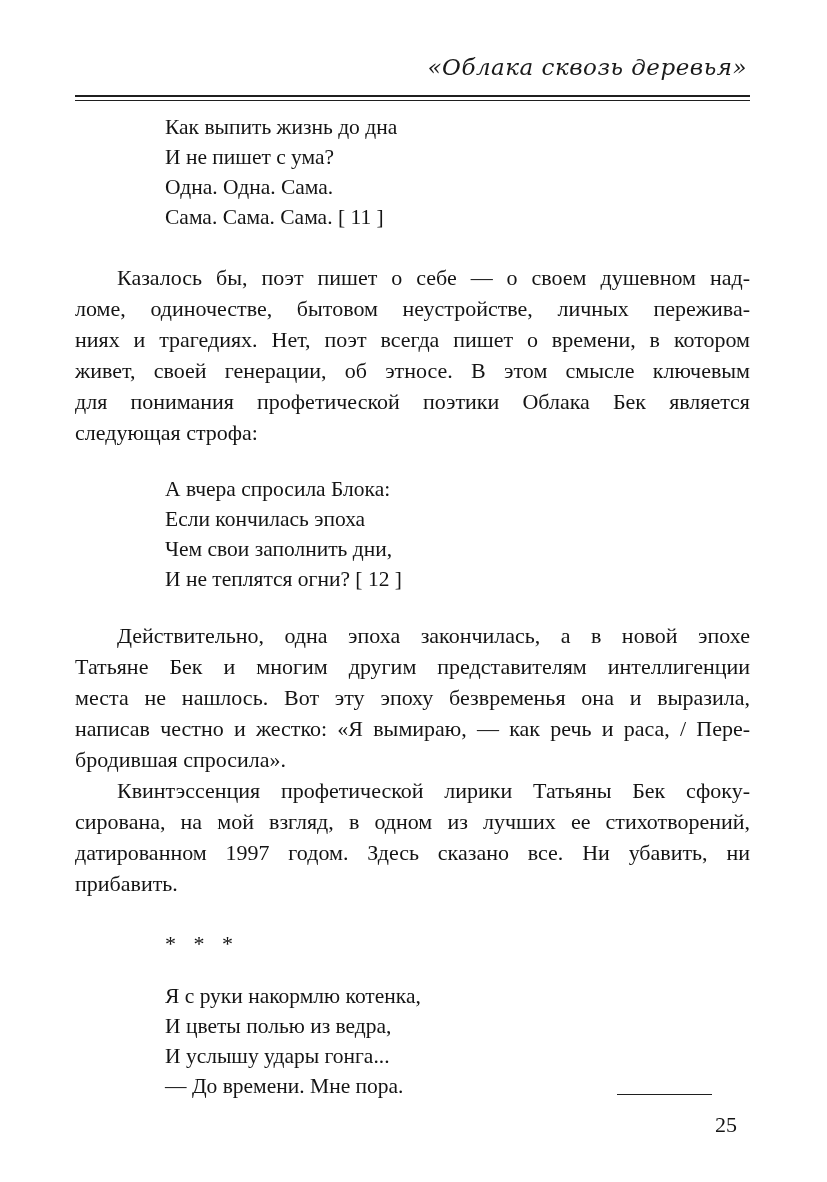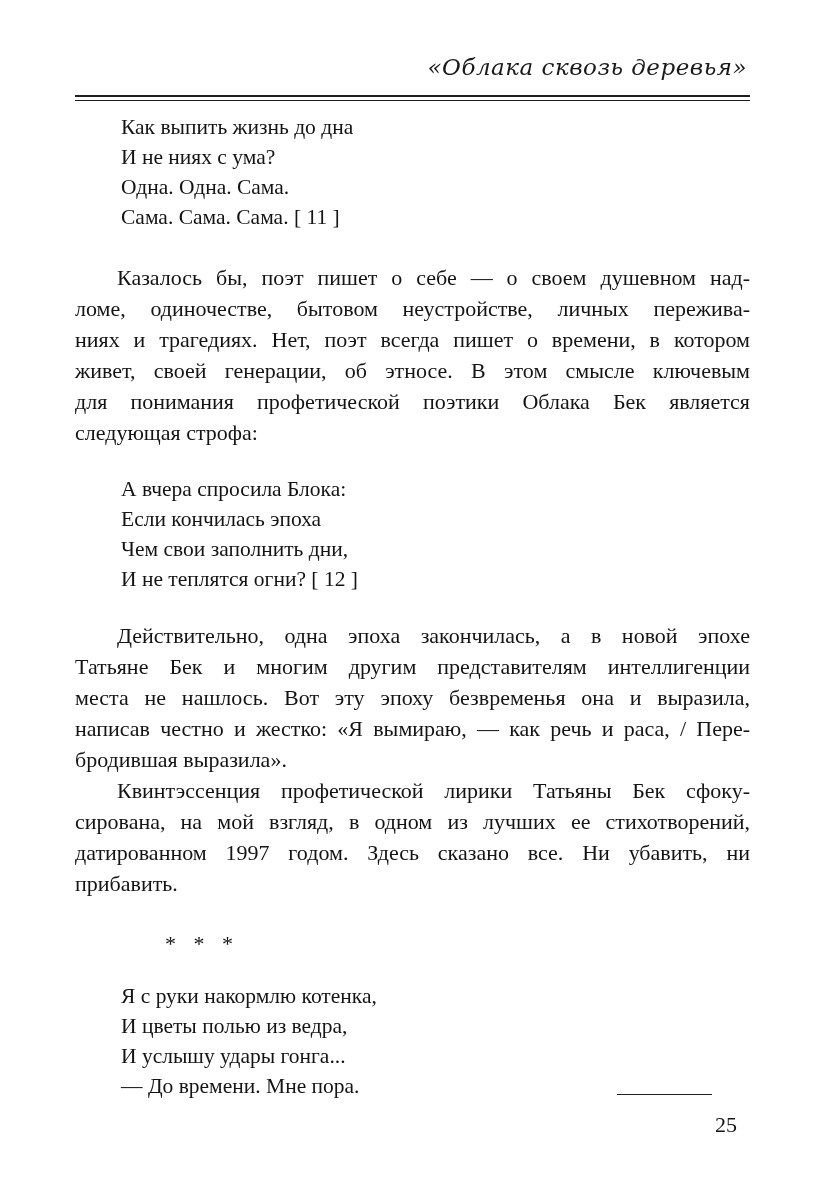--- a/index.html
+++ b/index.html
@@ -36,21 +36,21 @@
     border-top: 2px solid #1f1f1f;
     border-bottom: 1px solid #1f1f1f;
   }
   .content {
     position: absolute;
     top: 100px;
     left: 75px;
     right: 77px;
   }
   .verse {
-    margin-left: 46px;
+    margin-left: 90px;
     font-size: 21.5px;
     line-height: 30px;
     text-align: left;
   }
   .v1 { margin-top: 12px; }
   .v2 { margin-top: 26px; }
   .v3 { margin-top: 24px; }
   .para {
     font-size: 22px;
     line-height: 31px;
@@ -97,21 +97,21 @@
 <div class="page">
 
   <div class="running-header">«Облака сквозь деревья»</div>
 
   <div class="double-rule"></div>
 
   <div class="content">
 
     <div class="verse v1">
         <div class="vline">Как выпить жизнь до дна</div>
-        <div class="vline">И не ниях с ума?</div>
+        <div class="vline">И не пишет с ума?</div>
         <div class="vline">Одна. Одна. Сама.</div>
         <div class="vline">Сама. Сама. Сама. [ 11 ]</div>
       </div>
 
     <div class="para p1">
         <div class="pline">Казалось бы, поэт пишет о себе — о своем душевном над-</div>
         <div class="pline">ломе, одиночестве, бытовом неустройстве, личных пережива-</div>
         <div class="pline">ниях и трагедиях. Нет, поэт всегда пишет о времени, в котором</div>
         <div class="pline">живет, своей генерации, об этносе. В этом смысле ключевым</div>
         <div class="pline">для понимания профетической поэтики Облака Бек является</div>
@@ -123,21 +123,21 @@
         <div class="vline">Если кончилась эпоха</div>
         <div class="vline">Чем свои заполнить дни,</div>
         <div class="vline">И не теплятся огни? [ 12 ]</div>
       </div>
 
     <div class="para p2">
         <div class="pline">Действительно, одна эпоха закончилась, а в новой эпохе</div>
         <div class="pline">Татьяне Бек и многим другим представителям интеллигенции</div>
         <div class="pline">места не нашлось. Вот эту эпоху безвременья она и выразила,</div>
         <div class="pline">написав честно и жестко: «Я вымираю, — как речь и раса, / Пере-</div>
-        <div class="pline">бродившая выразила».</div>
+        <div class="pline">бродившая спросила».</div>
       </div>
 
     <div class="para p3">
         <div class="pline">Квинтэссенция профетической лирики Татьяны Бек сфоку-</div>
         <div class="pline">сирована, на мой взгляд, в одном из лучших ее стихотворений,</div>
         <div class="pline">датированном 1997 годом. Здесь сказано все. Ни убавить, ни</div>
         <div class="pline">прибавить.</div>
       </div>
 
     <div class="separator">* * *</div>

